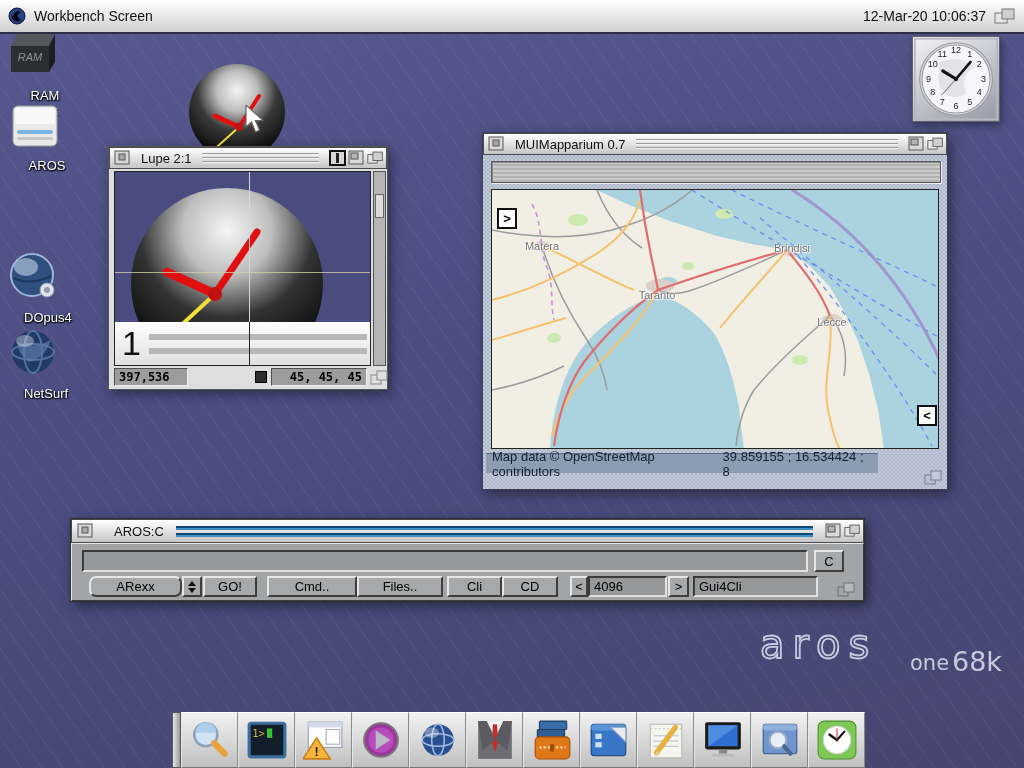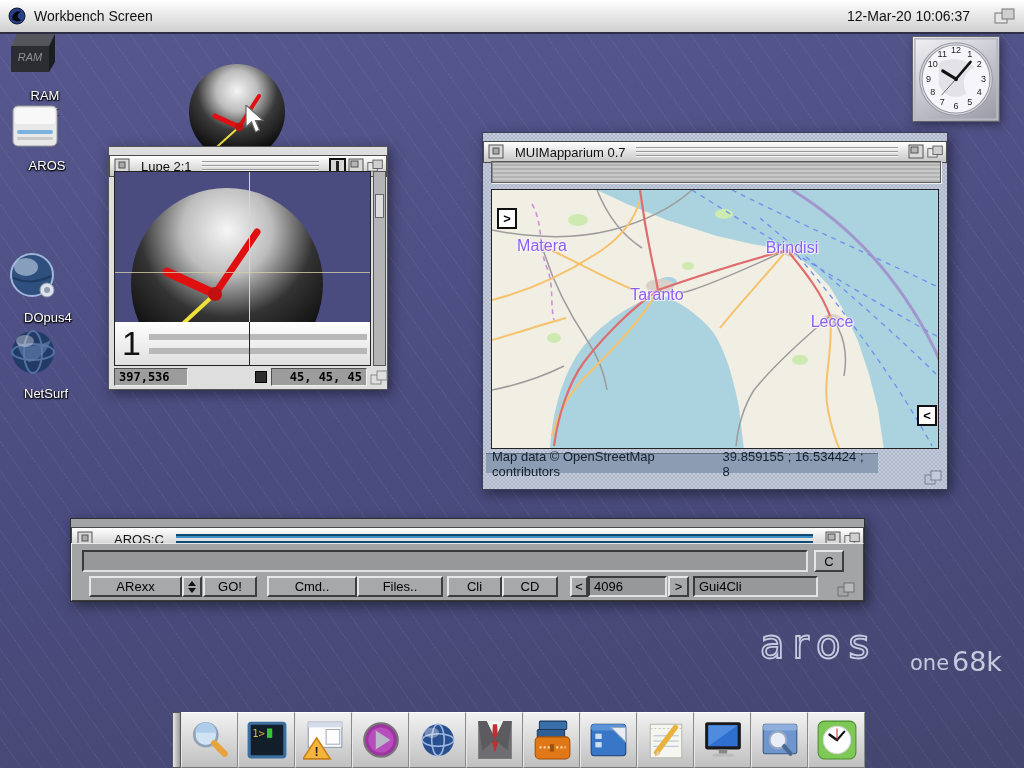--- a/index.html
+++ b/index.html
@@ -4,26 +4,26 @@
 <style>
   * { margin:0; padding:0; box-sizing:border-box; }
   html,body { width:1024px; height:768px; overflow:hidden; }
   body { font-family:"Liberation Sans", sans-serif; }
   #screen { position:relative; width:1024px; height:768px; background:linear-gradient(170deg,#56588f 0%,#4a4c80 55%,#45466f 100%); overflow:hidden; }
   #screen::before { content:""; position:absolute; inset:0; background:repeating-linear-gradient(55deg, rgba(255,255,255,.05) 0 1px, transparent 1px 17px); pointer-events:none; }
 
   
   .topbar { position:absolute; left:0; top:0; width:1024px; height:34px; background:linear-gradient(#ffffff,#cfcfcf); border-bottom:2px solid #2e2f45; display:flex; align-items:center; z-index:50; }
   .topbar .ttl { font-size:14px; color:#111; margin-left:8px; }
-  .topbar .dt  { position:absolute; right:54px; font-size:14px; color:#111; }
+  .topbar .dt  { position:absolute; right:38px; font-size:14px; color:#111; }
   .tb-logo { margin-left:8px; }
 
   
   .window { position:absolute; box-shadow:3px 4px 12px rgba(0,0,0,.45); }
-  .titlebar { position:absolute; left:0; top:8px; right:0; height:22px; background:linear-gradient(#ffffff,#c6c6c6); border:1px solid #4a4a4a; display:flex; align-items:center;justify-content:flex-end; }
+  .titlebar { position:absolute; left:0; top:0; right:0; height:22px; background:linear-gradient(#ffffff,#c6c6c6); border:1px solid #4a4a4a; display:flex; align-items:center;justify-content:flex-end; }
   .title { font-size:13px; color:#111; margin-left:8px; white-space:nowrap; }
   .draglines { flex:1 1 auto; height:11px; margin:0 10px; background:repeating-linear-gradient(to bottom, #9a9a9a 0 1px, #f4f4f4 1px 2px, transparent 2px 4px); }
   .gad { width:17px; height:16px; margin-right:2px; flex:0 0 auto; }
   .statusbox { background:#9c9c9c; border-top:1px solid #4f4f4f; border-left:1px solid #4f4f4f; border-bottom:1px solid #efefef; border-right:1px solid #efefef; color:#000; font-family:"DejaVu Sans Mono", monospace; font-weight:bold; font-size:12px; padding:1px 4px; }
 
   
   .dicon { position:absolute; width:66px; text-align:center; }
   .dicon .lbl { display:block; margin-top:4px; color:#fff; font-size:13px; text-shadow:1px 1px 1px #000, -1px 1px 2px #000;margin-left:24px; }
 
   
@@ -42,21 +42,21 @@
   .xhair-v { position:absolute; left:134px; top:0; width:1px; height:195px; background:#d6d6d6; }
   .xhair-v::after { content:""; position:absolute; left:0; top:150px; width:1px; height:45px; background:#222; }
   .xhair-h { position:absolute; left:0; top:100px; width:257px; height:1px; background:#d0d0a8; opacity:.8; }
 
   
   #mapw { left:482px; top:132px; width:466px; height:358px; background:conic-gradient(#c3cbda 25%, #aeb8ca 0 50%, #c3cbda 0 75%, #aeb8ca 0); background-size:4px 4px; border:1px solid #3c3f55; }
   #mapw .toolstrip { position:absolute; left:8px; top:28px; width:450px; height:22px; background:repeating-linear-gradient(to bottom,#c9c9c9 0 2px,#b2b2b2 2px 4px); border:1px solid #5a5a5a; box-shadow:inset 1px 1px 0 #8d8d8d, 1px 1px 0 #f0f0f0; }
   #mapw .maparea { position:absolute; left:8px; top:56px; width:448px; height:260px; border:1px solid #222; background:#f1eee4; overflow:hidden; }
   #mapw .mstatus { position:absolute; left:3px; top:320px; width:392px; height:20px; background:#8c9cb2; border-top:1px solid #5f6d84; display:flex; align-items:center; justify-content:space-between; font-size:13px; color:#15202e; padding:0 6px; }
   .panbtn { position:absolute; width:20px; height:21px; background:#fff; border:2px solid #111; color:#000; font-size:13px; font-weight:bold; display:flex; align-items:center; justify-content:center; }
-  .citylbl { position:absolute; transform:translate(-50%,-50%); font-size:16px; color:#8b5cf6; text-shadow:0 0 2px #fff,0 0 2px #fff,1px 1px 1px #fff; white-space:nowrap; }
+  .citylbl { position:absolute; transform:translate(-50%,-50%); font-size:11px; color:#737373; text-shadow:0 0 2px #fff,0 0 2px #fff,1px 1px 1px #fff; white-space:nowrap; }
 
   
   #shell { left:58px; top:518px; width:795px; height:84px; background:#a2a4a6; border:1px solid #2f2f2f;margin-left:12px; }
   #shell .titlebar { height:24px; }
   #shell .stripes { flex:1 1 auto; height:13px; margin:0 12px; background:linear-gradient(to bottom, transparent 0 1px, #0e4a73 1px 3px, #3d8fc4 3px 5px, transparent 5px 8px, #0e4a73 8px 10px, #3d8fc4 10px 12px, transparent 12px); }
   #shell .body { position:absolute; left:0; top:24px; width:793px; height:58px; background:#a2a4a6; border-top:1px solid #e8e8e8; border-left:1px solid #e8e8e8; border-right:1px solid #3c3c3c; border-bottom:1px solid #3c3c3c; }
   .afield { position:absolute; background:#96989a; border-top:2px solid #3a3a3a; border-left:2px solid #3a3a3a; border-bottom:2px solid #e2e2e2; border-right:2px solid #e2e2e2; font-size:13px; color:#000; padding:1px 4px; overflow:hidden; white-space:nowrap; }
   .abtn { position:absolute; height:21px; background:#a6a8aa; border-top:2px solid #e6e6e6; border-left:2px solid #e6e6e6; border-bottom:2px solid #3e3e3e; border-right:2px solid #3e3e3e; color:#000; font-size:13px; display:flex; align-items:center; justify-content:center; }
 
   
@@ -318,21 +318,21 @@
       <svg class="gad" width="20" height="16" viewBox="0 0 20 16">
         <rect x="1" y="4" width="11" height="10" fill="#e6e6e6" stroke="#555"></rect>
         <rect x="7" y="1" width="11" height="10" fill="#cfcfcf" stroke="#555"></rect>
       </svg>
     </div>
 
     <div class="body">
       <div class="afield" style="left:10px;top:6px;width:726px;height:22px;"></div>
       <div class="abtn" style="left:742px;top:6px;width:30px;height:22px;">C</div>
 
-      <div class="abtn" style="left:17px;top:32px;width:93px;">ARexx</div>
+      <div class="abtn" style="left:17px;top:32px;width:93px;border-radius:7px;">ARexx</div>
       <div class="abtn" style="left:110px;top:32px;width:20px;">
         <svg width="10" height="12" viewBox="0 0 10 12">
           <polygon points="5,0 9,5 1,5" fill="#111"></polygon>
             <polygon points="5,12 9,7 1,7" fill="#111"></polygon>
         </svg>
       </div>
       <div class="abtn" style="left:131px;top:32px;width:54px;">GO!</div>
       <div class="abtn" style="left:195px;top:32px;width:90px;">Cmd..</div>
       <div class="abtn" style="left:285px;top:32px;width:86px;">Files..</div>
       <div class="abtn" style="left:375px;top:32px;width:55px;">Cli</div>

